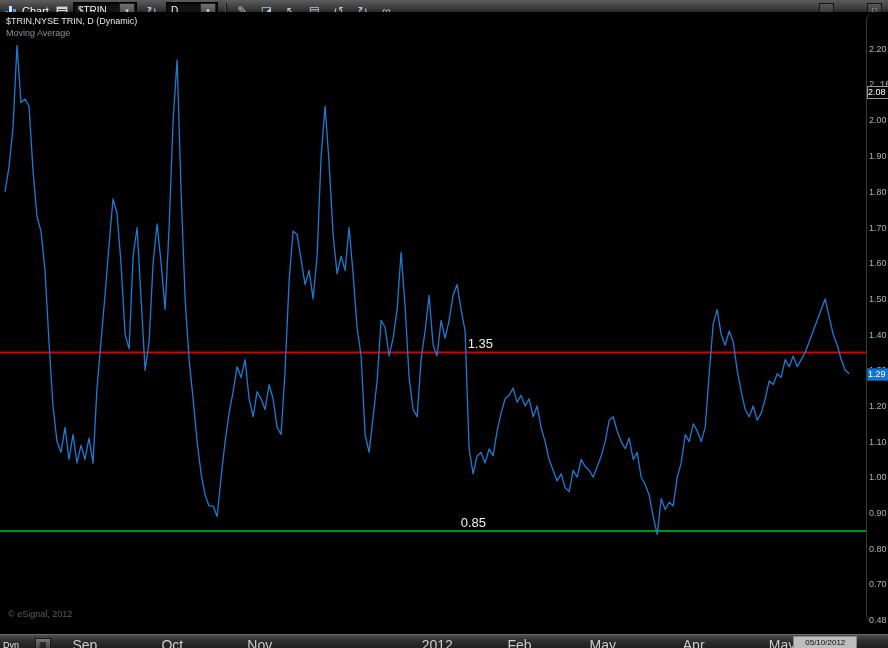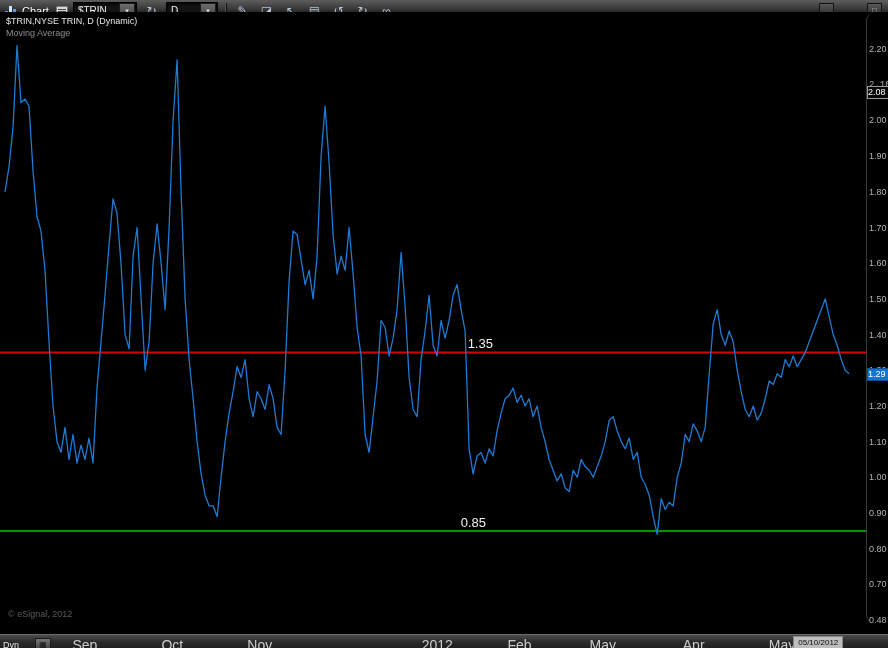--- a/index.html
+++ b/index.html
@@ -64,21 +64,21 @@
   }
   .axis-badge.dark{background:#050505;border:1px solid #9a9a9a;color:#fff;}
   .axis-badge.blue{background:#1273d8;color:#fff;border:1px solid #0b4f97;}
   
   #x-axis{
     position:absolute;top:634px;left:0;width:888px;height:14px;box-sizing:border-box;
     background:linear-gradient(#4c4c4c,#2a2a2a 55%,#202020);border-top:1px solid #6a6a6a;z-index:6;
   }
   .x-tick{position:absolute;top:2px;transform:translateX(-50%);color:#cccccc;font-size:14px;}
   .date-badge{position:absolute;top:1px;background:#bdbdbd;color:#0a0a0a;font-size:8px;
-    padding:1px 4px;border:1px solid #888;}
+    padding:1px 11px;border:1px solid #888;}
   .dyn-wrap{position:absolute;left:3px;top:3px;display:flex;align-items:center;gap:16px;}
   .dyn-label{color:#e2e2e2;font-size:9px;}
   .dyn-btn{width:14px;height:11px;background:linear-gradient(#777,#3d3d3d);border:1px solid #191919;
     color:#0e0e0e;font-size:8px;display:flex;align-items:center;justify-content:center;}
 </style>
 </head>
 <body>
 
 <div class="titlebar">
   <span class="app-icon">

